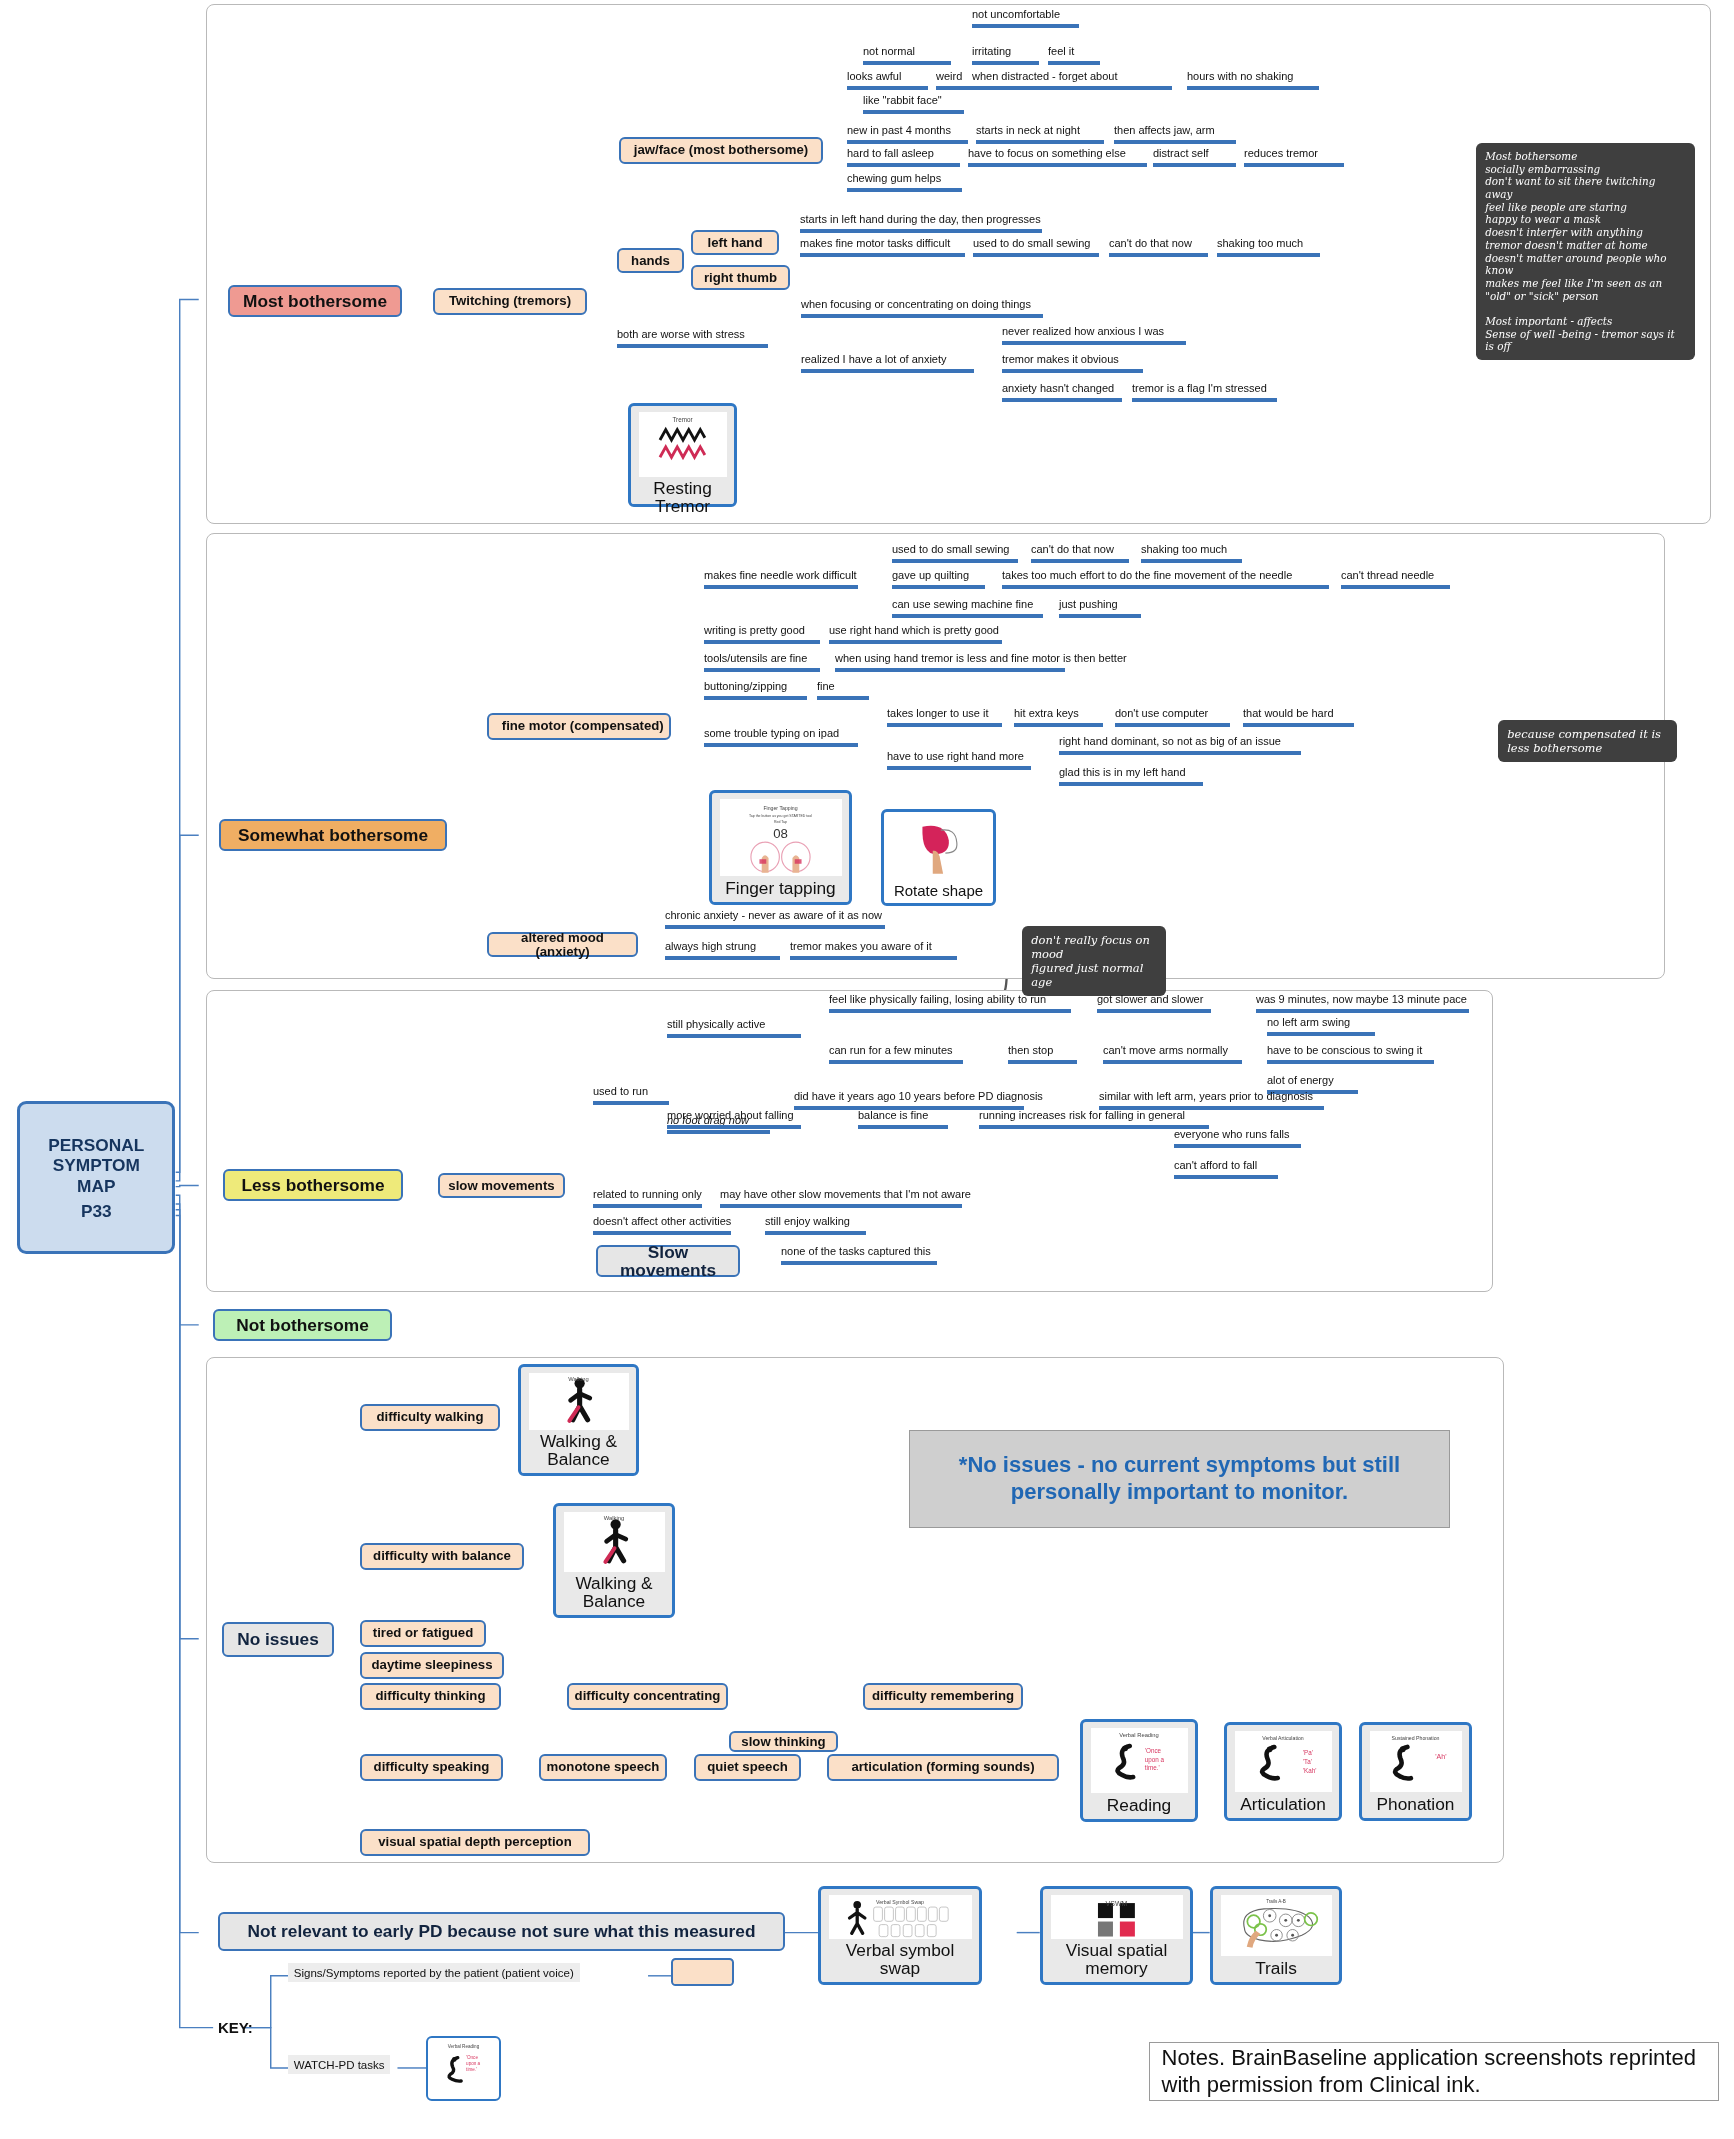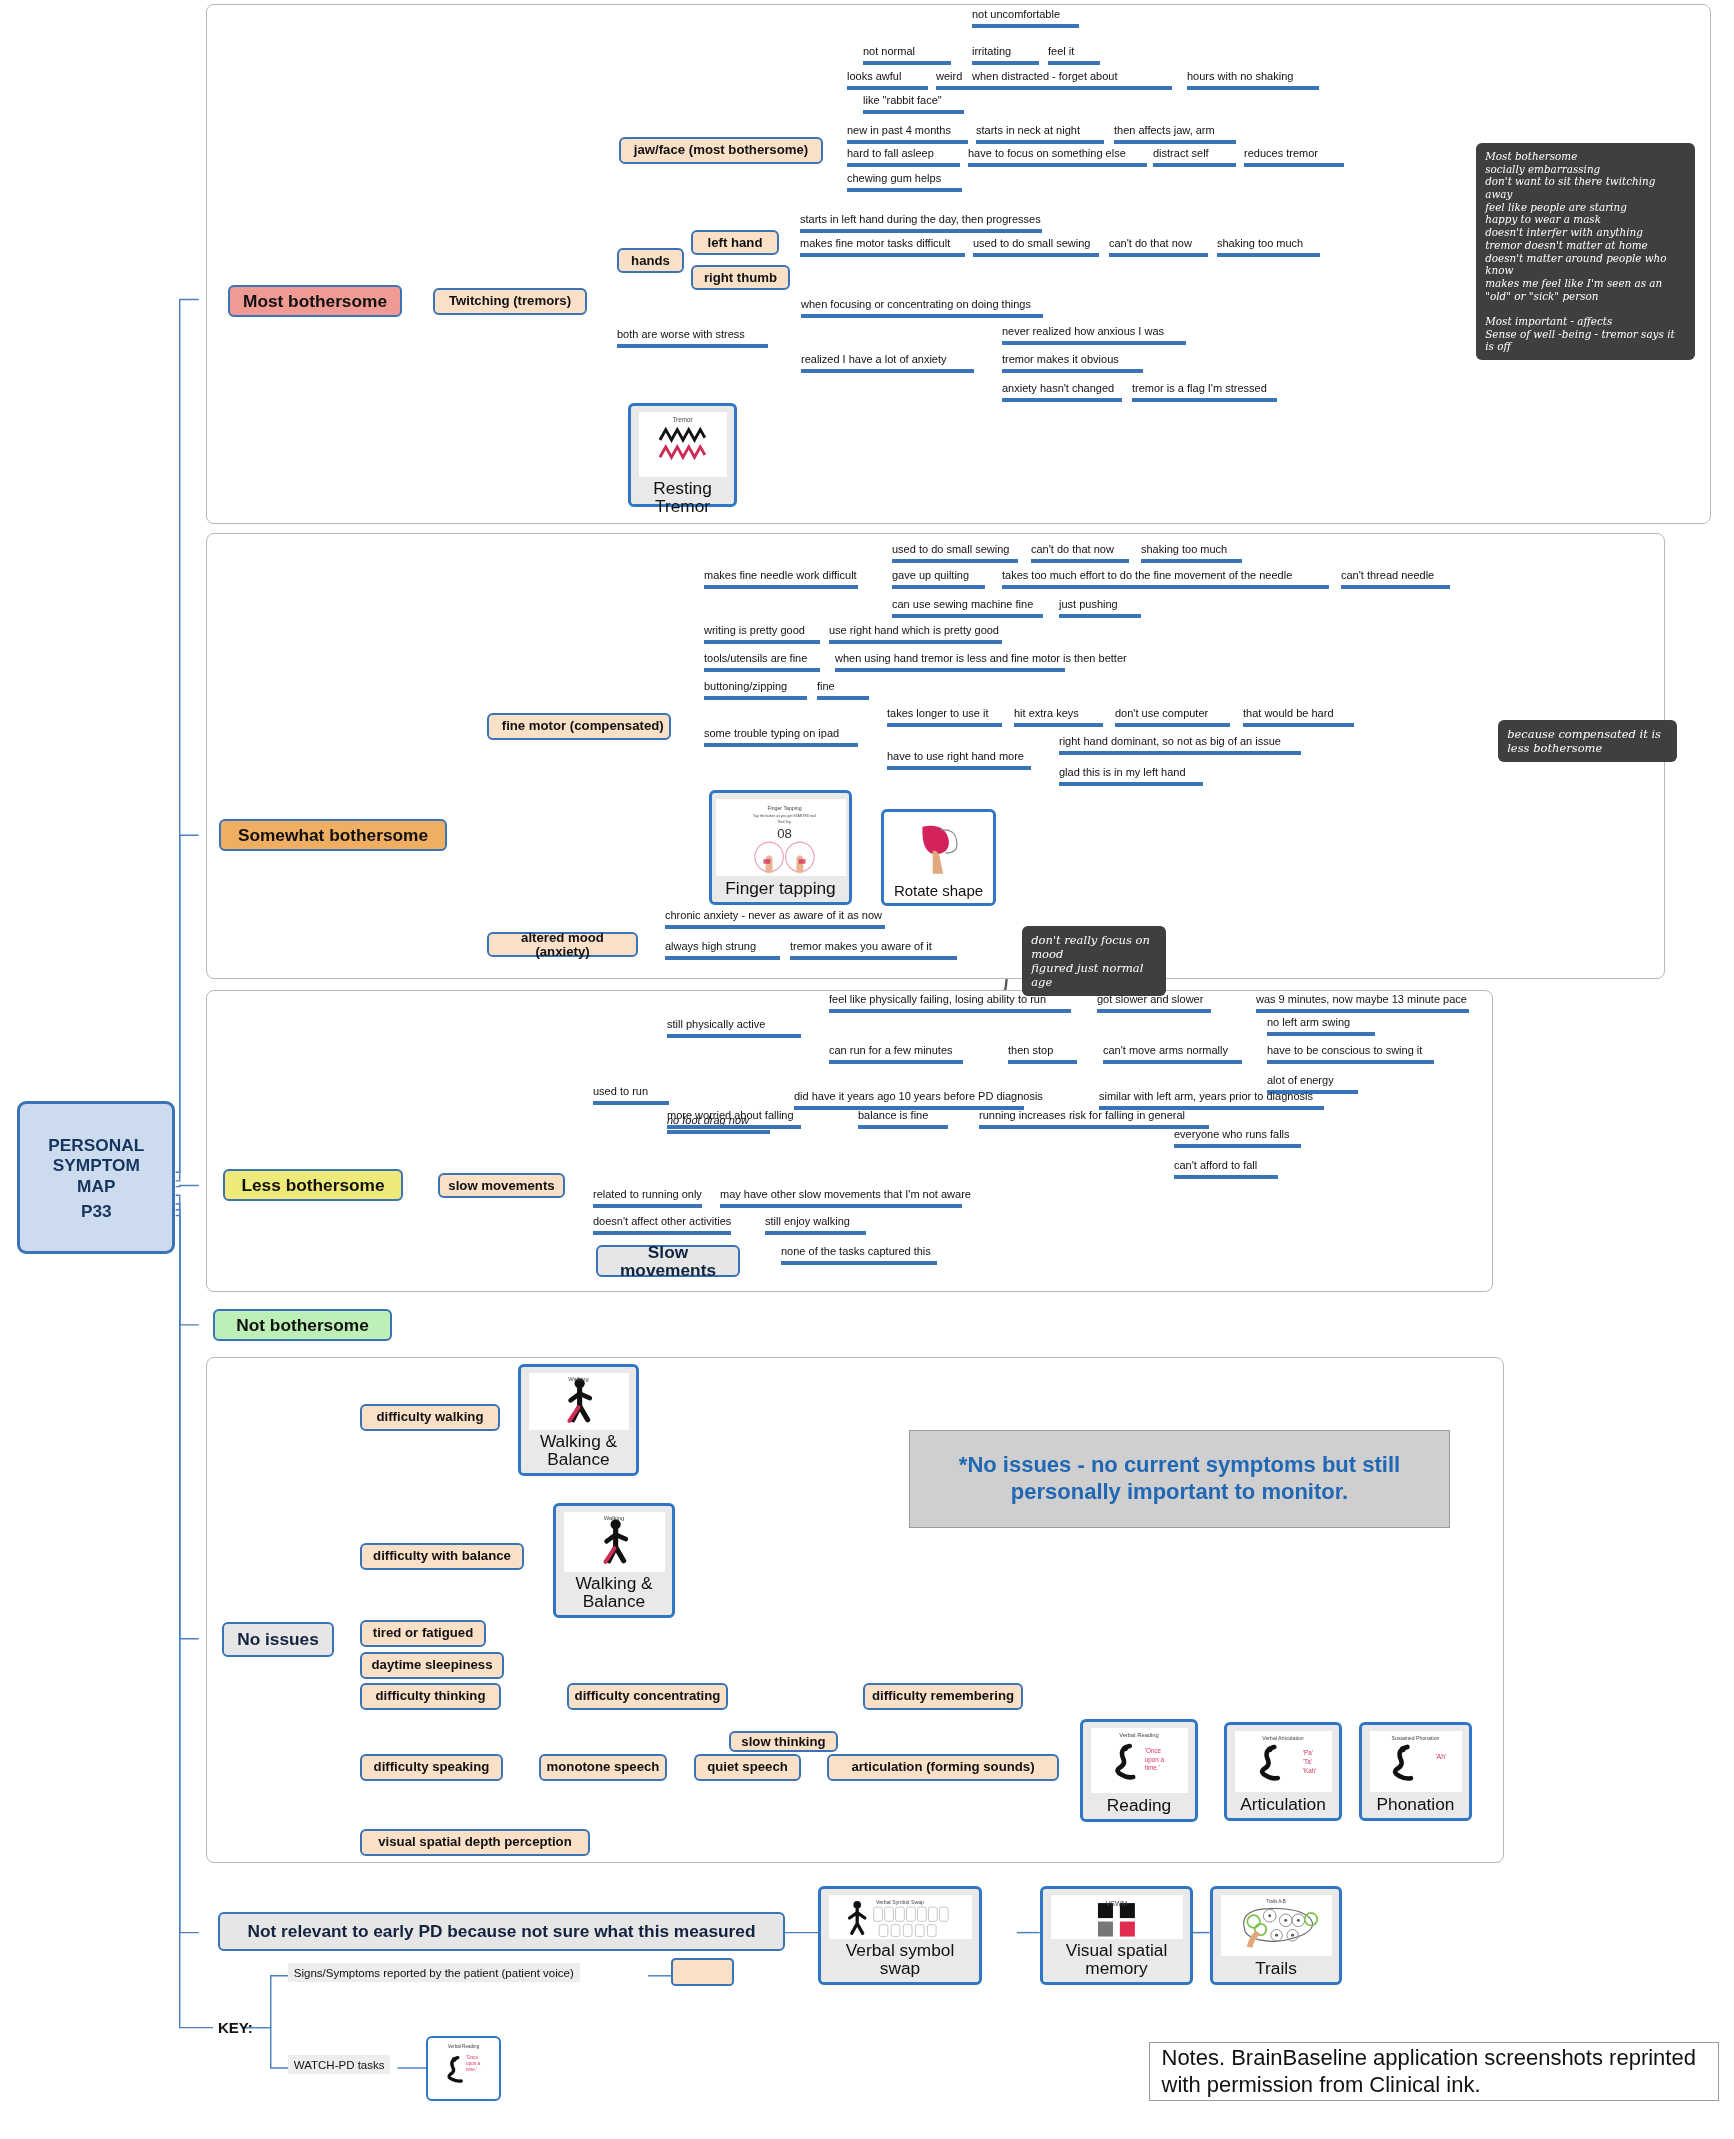--- a/index.html
+++ b/index.html
@@ -325,21 +325,21 @@
   <div class="ul" style="left:1014px;top:707px;width:89px;"><span>hit extra keys</span></div>
   <div class="ul" style="left:1115px;top:707px;width:115px;"><span>don't use computer</span></div>
   <div class="ul" style="left:1243px;top:707px;width:111px;"><span>that would be hard</span></div>
   <div class="ul" style="left:887px;top:750px;width:144px;"><span>have to use right hand more</span></div>
   <div class="ul" style="left:1059px;top:735px;width:242px;"><span>right hand dominant, so not as big of an issue</span></div>
   <div class="ul" style="left:1059px;top:766px;width:144px;"><span>glad this is in my left hand</span></div>
 
   <div class="note" style="left:1498px;top:720px;width:179px;white-space:pre-line;"><span>because compensated it is less bothersome</span></div>
 
   <div class="card" style="left:709px;top:790px;width:143px;height:115px;">
-    <div class="shot" style="flex:1 1 auto;justify-content:flex-start;padding-top:3.5px;padding-left:8px;">
+    <div class="shot" style="flex:1 1 auto;justify-content:flex-start;padding-top:3.5px;">
       <div class="cap" style="font-size:5.2px;">Finger Tapping</div>
       <div class="cap" style="font-size:3.5px;margin-top:3.5px;">Tap the button as you get STARTED tool</div>
       <div class="cap" style="font-size:3.5px;margin-top:2.3px;">Red Tap</div>
       <div style="font-size:13.2px;color:#333;margin-top:1.2px;">08</div>
       <svg width="75" height="33" viewBox="0 0 130 58">
         <ellipse cx="38" cy="28" rx="25" ry="26" fill="none" stroke="#e9a0b4" stroke-width="2"></ellipse>
         <ellipse cx="92" cy="28" rx="25" ry="26" fill="none" stroke="#e9a0b4" stroke-width="2"></ellipse>
         <path d="M32 56 L32 30 Q38 20 44 30 L44 56 Z" fill="#e8b492"></path>
         <path d="M86 56 L86 30 Q92 20 98 30 L98 56 Z" fill="#e8b492"></path>
         <rect x="28" y="32" width="12" height="8" fill="#d7355f" opacity=".8"></rect>

